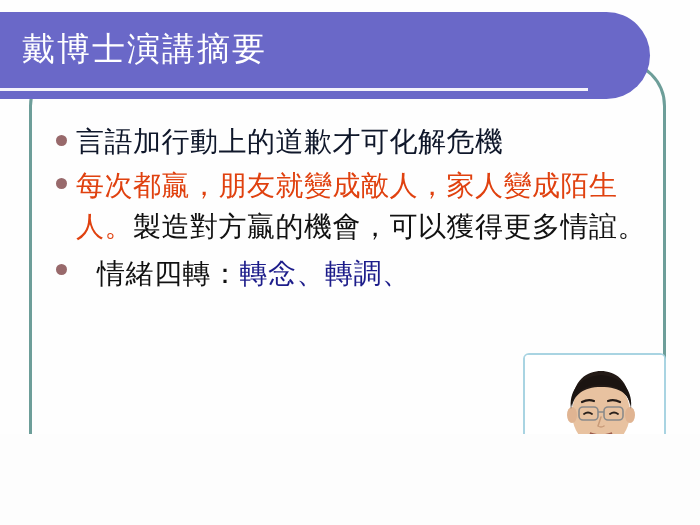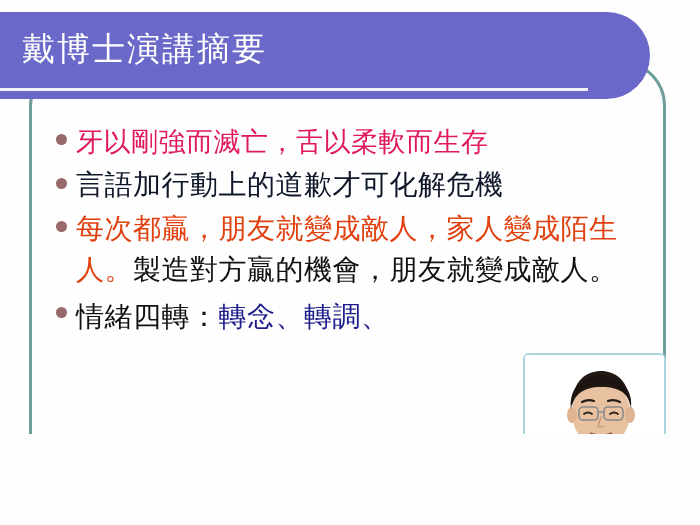--- a/index.html
+++ b/index.html
@@ -97,21 +97,21 @@
     font-size: 28px;
     line-height: 39px;
     color: #111111;
     letter-spacing: 0.5px;
   }
   .seg { white-space: normal; }
 
   .row-1 .bullet-dot { top: 12px; }
   .row-1 .bullet-text { font-size: 27px; }
   .row-4 .bullet-text { font-size: 28px; line-height: 41px; }
-  .row-5 .bullet-text { line-height: 45px; }
+  .row-5 .bullet-text { line-height: 45px; margin-left: 21px; }
   .row-5 .line2 { display: block; padding-left: 30px; }
 
   
   #portrait-frame {
     position: absolute;
     left: 523px;
     top: 353px;
     width: 143px;
     height: 172px;
     border: 2px solid #a9d4e2;
@@ -134,34 +134,30 @@
 <div id="slide">
 
   <div id="content-frame"></div>
 
   <div id="title-banner"></div>
   <div id="title-underline"></div>
   <div id="page-title">戴博士演講摘要</div>
 
   <div id="bullet-list">
 
-    <div class="bullet-row row-1">
-      <span class="bullet-dot"></span>
-      <span class="bullet-text"><span class="seg" style="color:#e0195e">牙以剛強而滅亡，舌以柔軟而生存</span></span>
-    </div>
 
 
     <div class="bullet-row row-3">
       <span class="bullet-dot"></span>
       <span class="bullet-text"><span class="seg" style="color:#0f172a">言語加行動上的道歉才可化解危機</span></span>
     </div>
 
     <div class="bullet-row row-4">
       <span class="bullet-dot"></span>
-      <span class="bullet-text"><span class="seg" style="color:#e0410f">每次都贏，朋友就變成敵人，家人變成陌生人。</span><span class="seg" style="color:#111111">製造對方贏的機會，朋友就變成敵人。</span></span>
+      <span class="bullet-text"><span class="seg" style="color:#e0410f">每次都贏，朋友就變成敵人，家人變成陌生人。</span><span class="seg" style="color:#111111">製造對方贏的機會，可以獲得更多情誼。</span></span>
     </div>
 
     <div class="bullet-row row-5">
       <span class="bullet-dot"></span>
       <span class="bullet-text"><span class="seg" style="color:#111111">情緒四轉：</span><span class="seg" style="color:#1c1c8a">轉念、轉調、</span></span>
     </div>
 
   </div>
 
   <div id="portrait-frame">

